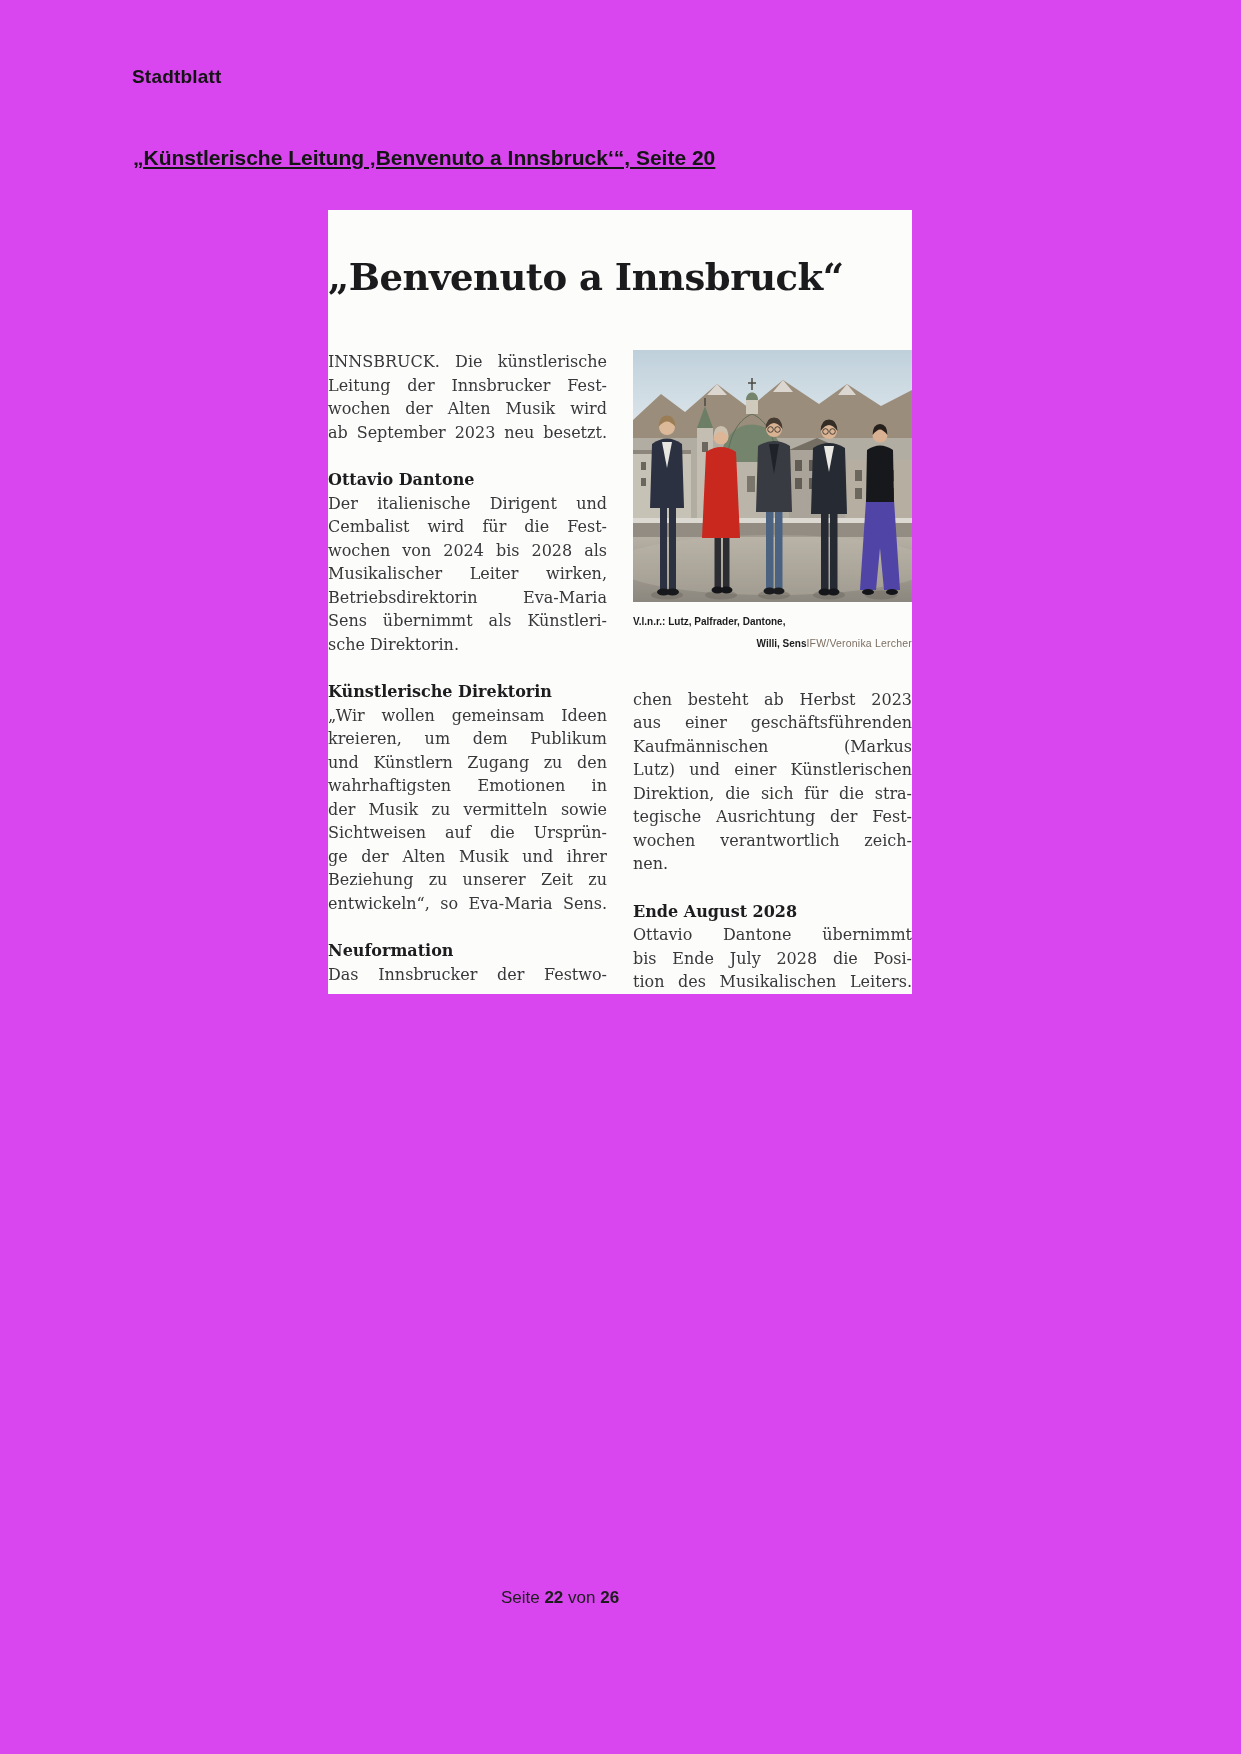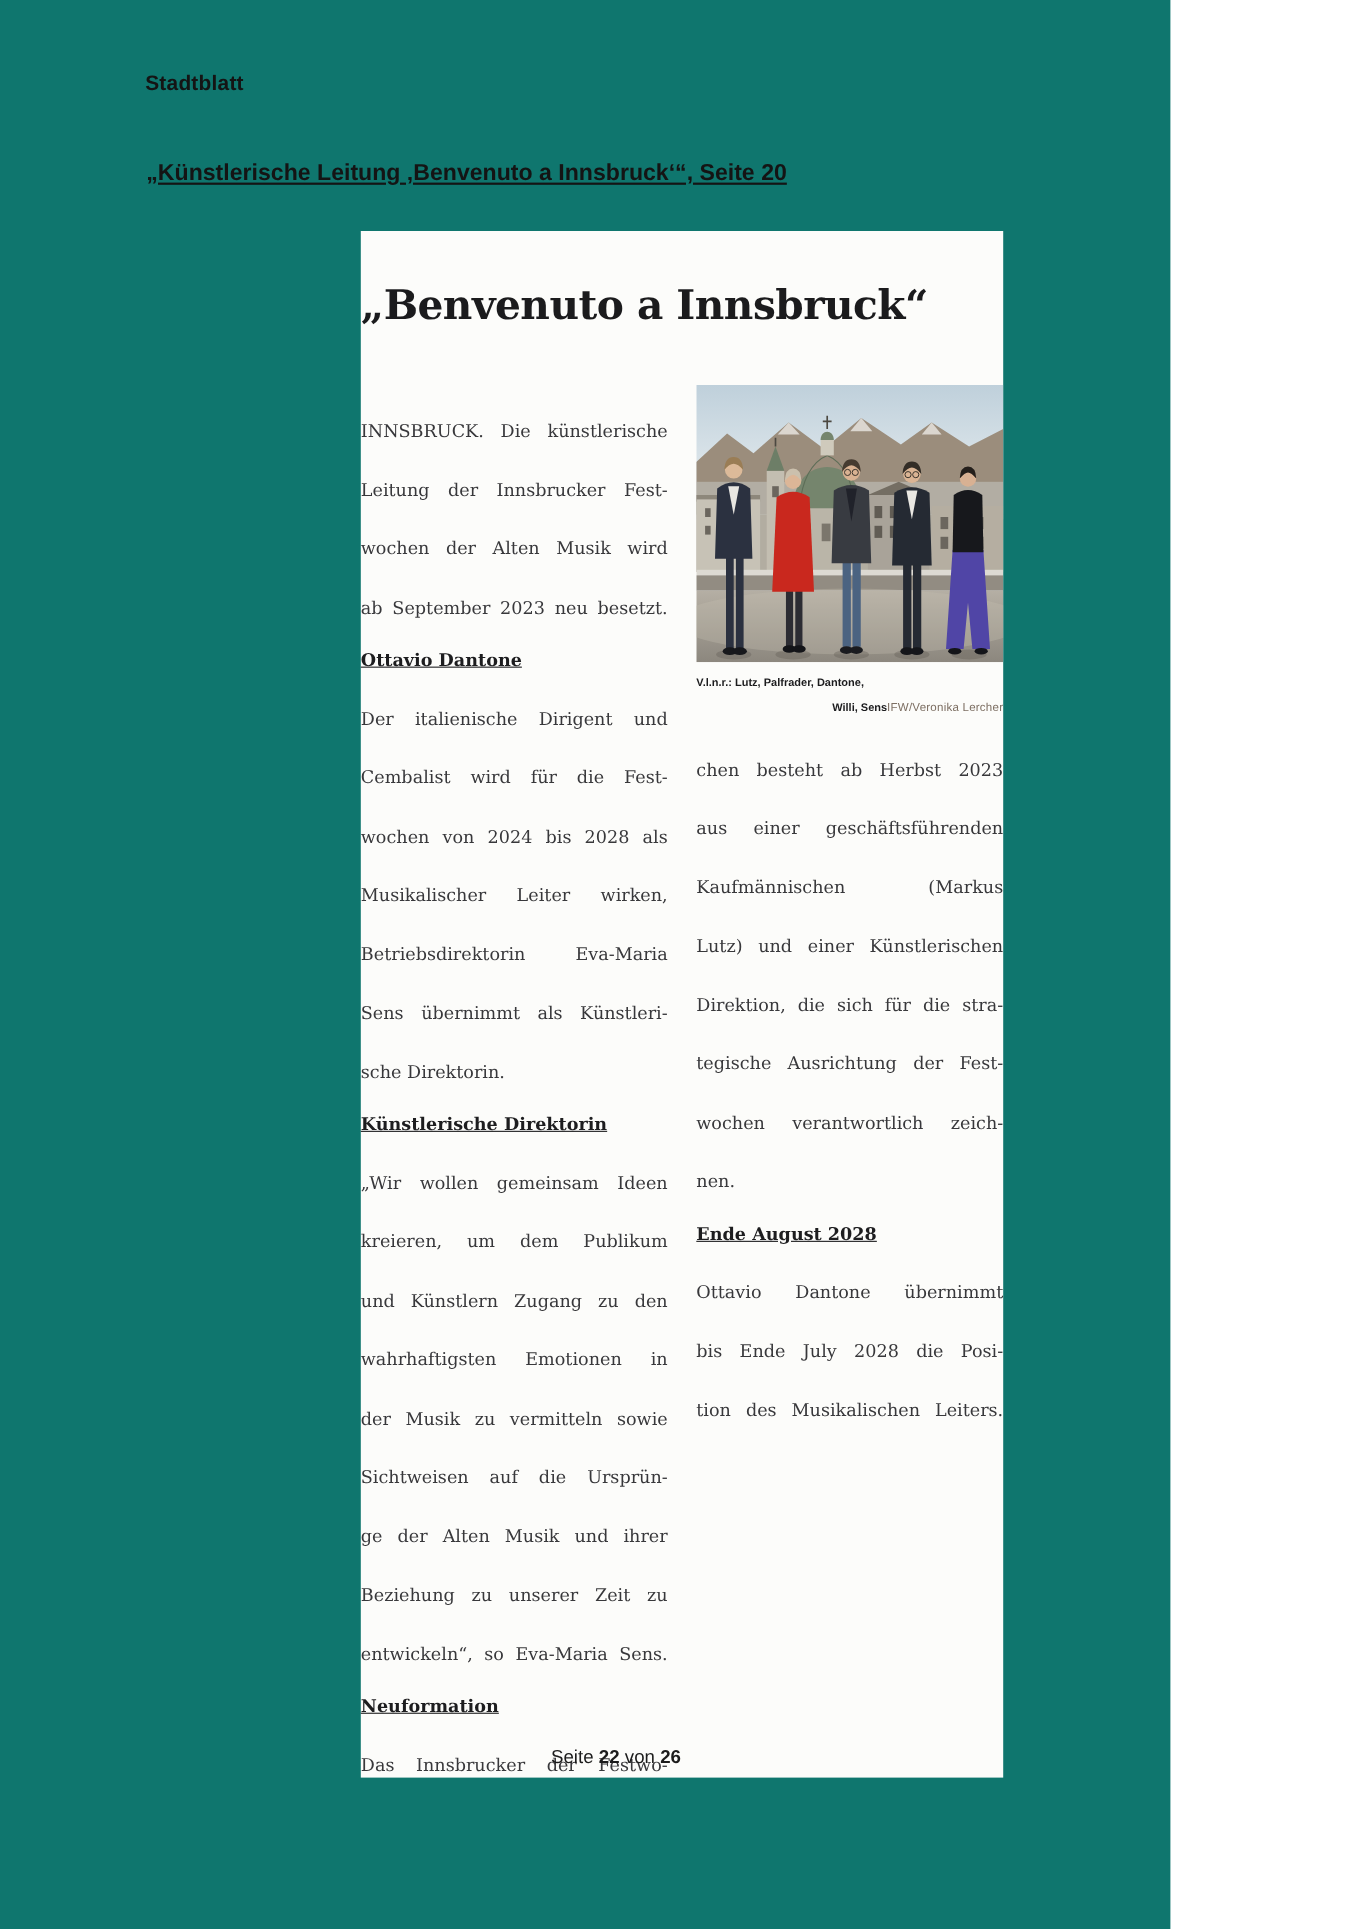--- a/index.html
+++ b/index.html
@@ -1,17 +1,17 @@
 <!DOCTYPE html>
 <html><head>
 <meta charset="utf-8">
 <style>
   html,body { margin:0; padding:0; background:#ffffff; }
   .page {
-    position:relative; width:1064px; height:1754px; background:#0f766e;
+    position:relative; width:1241px; height:1754px; background:#d946ef;
     font-family:"Liberation Sans", sans-serif; overflow:hidden;
   }
   .masthead {
     position:absolute; left:132px; top:66px;
     font-size:19px; font-weight:bold; color:#141414; letter-spacing:0.2px;
   }
   .doc-heading {
     position:absolute; left:133px; top:146px;
     font-size:21px; font-weight:bold; color:#141414;text-decoration:underline;
   }
@@ -23,23 +23,23 @@
     font-size:37px; line-height:45px; letter-spacing:-0.5px; color:#1b1b1d;
     margin:0;
   }
   .columns { display:flex; gap:26px; margin-top:50px; }
   .col {
     width:279px; flex:0 0 279px;
     font-family:"DejaVu Serif", serif; font-size:16px; line-height:23.5px;
     color:#38383b;
   }
   .para { margin:0; }
-  .jline { text-align:justify; text-align-last:justify; min-height:23.5px;margin-top:30px; }
+  .jline { text-align:justify; text-align-last:justify; min-height:23.5px; }
   .end-short > .jline:last-child { text-align-last:left; }
-  .subhead { font-weight:bold; color:#1d1d1f; margin-top:24px;text-decoration:underline; }
+  .subhead { font-weight:bold; color:#1d1d1f; margin-top:24px; }
   .photo-fig { margin:0; padding:0; }
   .photo-svg { display:block; }
   .caption { margin-top:9px; font-family:"Liberation Sans", sans-serif; }
   .cap-line { font-size:10px; font-weight:bold; color:#1c1c1e; line-height:21px; white-space:nowrap; }
   .cap-row { display:flex; justify-content:flex-end; align-items:baseline; }
   .credit { font-size:10.5px; font-weight:normal; color:#7d6f63; letter-spacing:0.2px; }
   .continuation { margin-top:32px; }
   .footer {
     position:absolute; left:0; top:1588px; width:1120px; text-align:center;
     font-size:17px; color:#1c1c1c;

